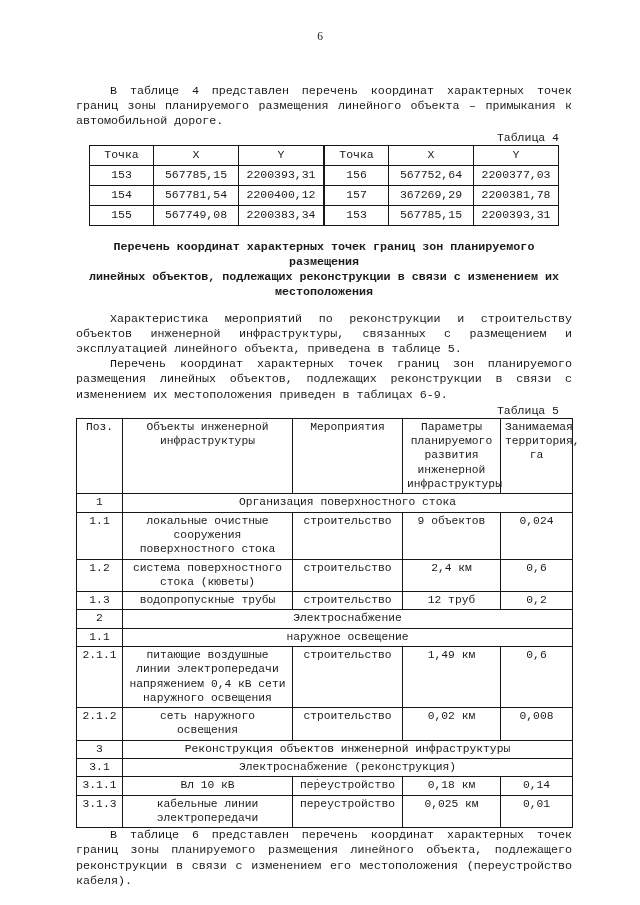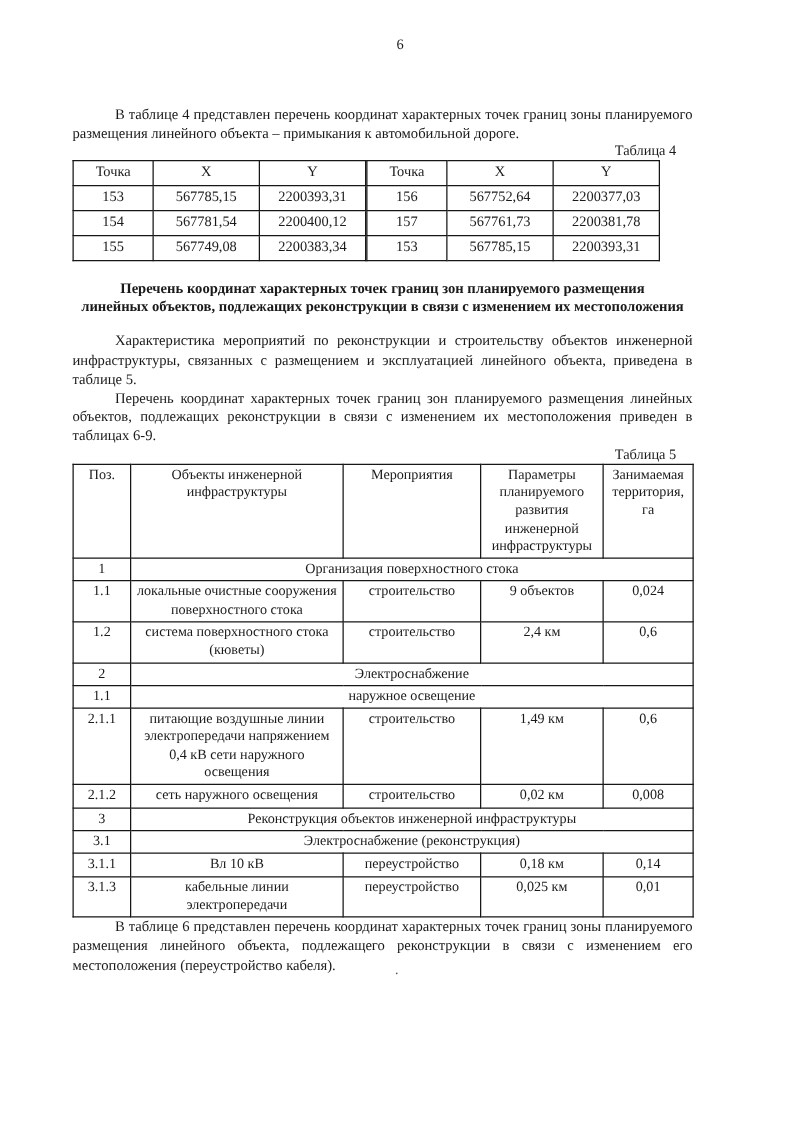--- a/index.html
+++ b/index.html
@@ -26,40 +26,41 @@
     position: absolute;
     top: 30px;
     left: 0;
     width: 640px;
     text-align: center;
     font-size: 11.5px;
   }
   .content {
     position: absolute;
     top: 84px;
-    left: 58px;
+    left: 76px;
     width: 496px;
+    font-family: Liberation Mono, monospace;
   }
   p.body-text {
     margin: 0;
     font-size: 11.7px;
     line-height: 15.2px;
     text-align: justify;
     text-indent: 34px;
     hyphens: none;
   }
   p.tight { margin-top: 0; }
   .table-caption {
     font-size: 11.5px;
     text-align: right;
     margin: 1px 13px 1px 0;
   }
   .coord-wrap {
     display: flex;
-    justify-content: flex-start;
+    justify-content: center;
     margin-top: 0px;
   }
   table.coord {
     border-collapse: collapse;
     width: 234px;
     table-layout: fixed;
   }
   table.coord td, table.coord th {
     border: 1px solid #161616;
     font-size: 11.5px;
@@ -179,21 +180,21 @@
             <td>X</td>
             <td>Y</td>
           </tr>
           <tr>
             <td>156</td>
             <td>567752,64</td>
             <td>2200377,03</td>
           </tr>
           <tr>
             <td>157</td>
-            <td>567761,73</td>
+            <td>367269,29</td>
             <td>2200381,78</td>
           </tr>
           <tr>
             <td>153</td>
             <td>567785,15</td>
             <td>2200393,31</td>
           </tr>
         </tbody>
       </table>
 
@@ -240,20 +241,27 @@
         </tr>
 
         <tr>
           <td class="c">1.2</td>
           <td class="l">система поверхностного стока (кюветы)</td>
           <td class="c">строительство</td>
           <td class="c">2,4 км</td>
           <td class="c">0,6</td>
         </tr>
 
+        <tr>
+          <td class="c">1.3</td>
+          <td class="l">водопропускные трубы</td>
+          <td class="c">строительство</td>
+          <td class="c">12 труб</td>
+          <td class="c">0,2</td>
+        </tr>
 
         <tr>
           <td class="c">2</td>
           <td class="grp" colspan="4">Электроснабжение</td>
         </tr>
 
         <tr>
           <td class="c">1.1</td>
           <td class="l" colspan="4">наружное освещение</td>
         </tr>

